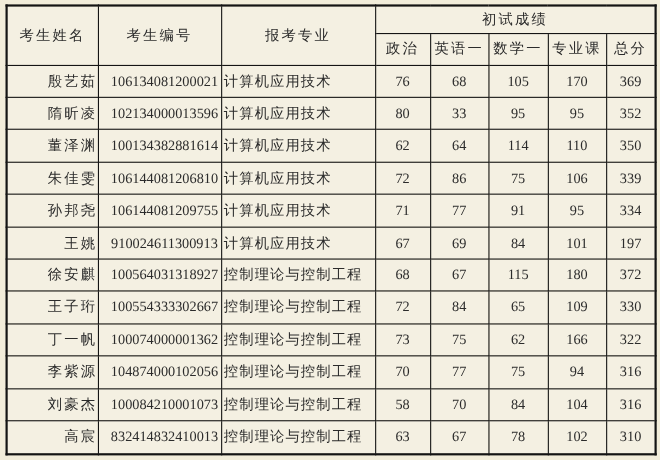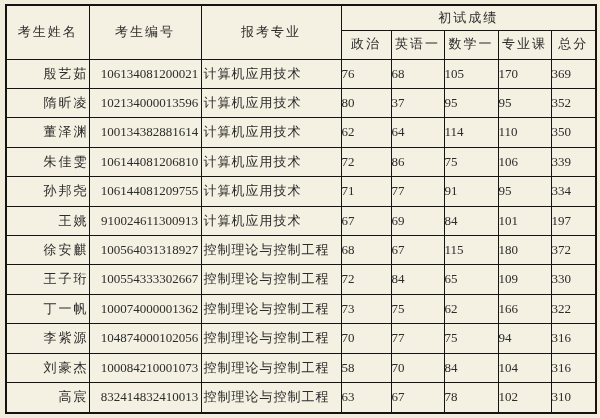--- a/index.html
+++ b/index.html
@@ -40,21 +40,21 @@
   .score-table th {
     font-weight: normal;
     text-align: center;
     letter-spacing: 2px;
   }
   .score-table thead tr.group-row { height: 25px; }
   .score-table thead tr.sub-row { height: 29px; }
   td.c-name   { text-align: right; padding-left: 8px;  letter-spacing: 2px; }
   td.c-id     { text-align: center; padding-left: 9px;  font-family: "Liberation Serif", "DejaVu Serif", serif; }
   td.c-major  { text-align: left; padding-left: 2px; letter-spacing: 1px; }
-  td.c-score  { text-align: left; margin-top: 34px; }
+  td.c-score  { text-align: center; margin-top: 34px; }
   col.w-name  { width: 83px; }
   col.w-id    { width: 112px; }
   col.w-major { width: 140px; }
   col.w-s1 { width: 50px; }
   col.w-s2 { width: 53px; }
   col.w-s3 { width: 54px; }
   col.w-s4 { width: 53px; }
   col.w-s5 { width: 45px; }
 </style>
 </head>
@@ -96,21 +96,21 @@
         <td class="c-score">68</td>
         <td class="c-score">105</td>
         <td class="c-score">170</td>
         <td class="c-score">369</td>
       </tr>
       <tr>
         <td class="c-name">隋昕凌</td>
         <td class="c-id">102134000013596</td>
         <td class="c-major">计算机应用技术</td>
         <td class="c-score">80</td>
-        <td class="c-score">37</td>
+        <td class="c-score">33</td>
         <td class="c-score">95</td>
         <td class="c-score">95</td>
         <td class="c-score">352</td>
       </tr>
       <tr>
         <td class="c-name">董泽渊</td>
         <td class="c-id">100134382881614</td>
         <td class="c-major">计算机应用技术</td>
         <td class="c-score">62</td>
         <td class="c-score">64</td>

